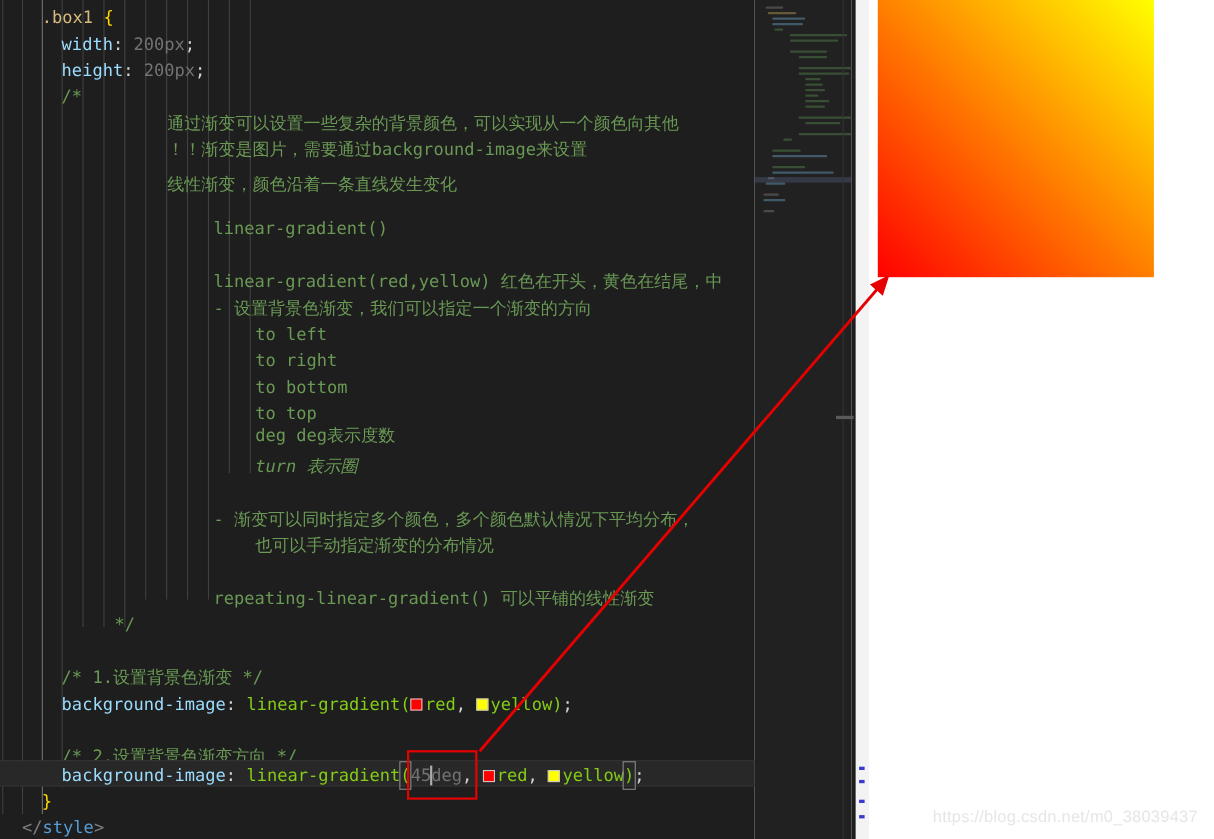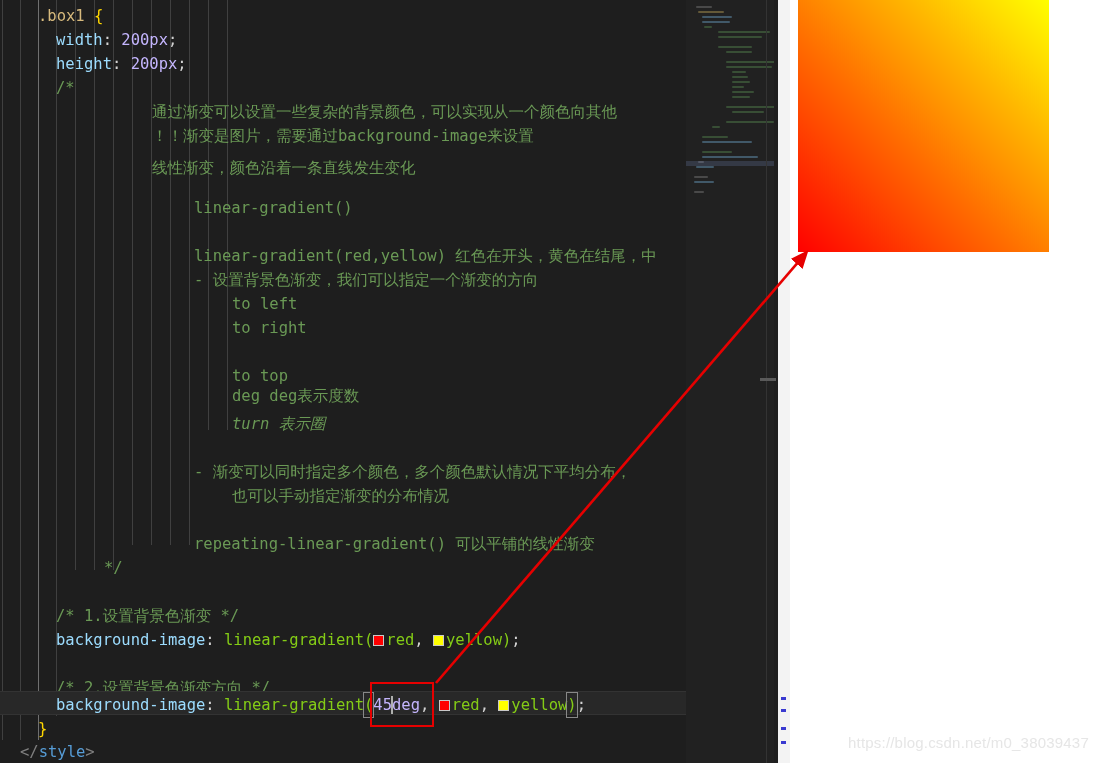--- a/index.html
+++ b/index.html
@@ -59,21 +59,21 @@
     left: 0; width: 686px; height: 24px;
     background: #282828;
     border-top: 1px solid #333333;
     border-bottom: 1px solid #333333;
   }
 
   
   .t-sel     { color: #d7ba7d; }
   .t-prop    { color: #9cdcfe; }
   .t-val     { color: #84cc16; }
-  .t-num     { color: #c4b5fd; }
+  .t-num     { color: #737373; }
   .t-punc    { color: #d4d4d4; }
   .t-comment { color: #6a9955; }
   .t-paren   { color: #ffd700; }
   .t-tagpunc { color: #808080; }
   .t-tag     { color: #569cd6; }
 
   .swatch {
     display: inline-block;
     width: 11px; height: 11px;
     vertical-align: -1px;
@@ -213,20 +213,21 @@
         <div class="line" style="top: 100px; padding-left: 152px;"><span class="t-comment">通过渐变可以设置一些复杂的背景颜色，可以实现从一个颜色向其他</span></div>
         <div class="line" style="top: 124px; padding-left: 152px;"><span class="t-comment">！！渐变是图片，需要通过background-image来设置</span></div>
         <div class="line" style="top: 148px; padding-left: 152px;">&nbsp;</div>
         <div class="line" style="top: 156px; padding-left: 152px;"><span class="t-comment">线性渐变，颜色沿着一条直线发生变化</span></div>
         <div class="line" style="top: 196px; padding-left: 194px;"><span class="t-comment">linear-gradient()</span></div>
         <div class="line" style="top: 220px; padding-left: 194px;">&nbsp;</div>
         <div class="line" style="top: 244px; padding-left: 194px;"><span class="t-comment">linear-gradient(red,yellow) 红色在开头，黄色在结尾，中</span></div>
         <div class="line" style="top: 268px; padding-left: 194px;"><span class="t-comment">- 设置背景色渐变，我们可以指定一个渐变的方向</span></div>
         <div class="line" style="top: 292px; padding-left: 232px;"><span class="t-comment">to left</span></div>
         <div class="line" style="top: 316px; padding-left: 232px;"><span class="t-comment">to right</span></div>
+        <div class="line" style="top: 340px; padding-left: 232px;"><span class="t-comment">to bottom</span></div>
         <div class="line" style="top: 364px; padding-left: 232px;"><span class="t-comment">to top</span></div>
         <div class="line" style="top: 384px; padding-left: 232px;"><span class="t-comment">deg deg表示度数</span></div>
         <div class="line" style="top: 412px; padding-left: 232px; font-style: italic;"><span class="t-comment">turn 表示圈</span></div>
         <div class="line" style="top: 436px; padding-left: 194px;">&nbsp;</div>
         <div class="line" style="top: 460px; padding-left: 194px;"><span class="t-comment">- 渐变可以同时指定多个颜色，多个颜色默认情况下平均分布，</span></div>
         <div class="line" style="top: 484px; padding-left: 232px;"><span class="t-comment">也可以手动指定渐变的分布情况</span></div>
         <div class="line" style="top: 508px; padding-left: 194px;">&nbsp;</div>
         <div class="line" style="top: 532px; padding-left: 194px;"><span class="t-comment">repeating-linear-gradient() 可以平铺的线性渐变</span></div>
         <div class="line" style="top: 556px; padding-left: 104px;"><span class="t-comment">*/</span></div>
         <div class="line" style="top: 580px; padding-left: 56px;">&nbsp;</div>

